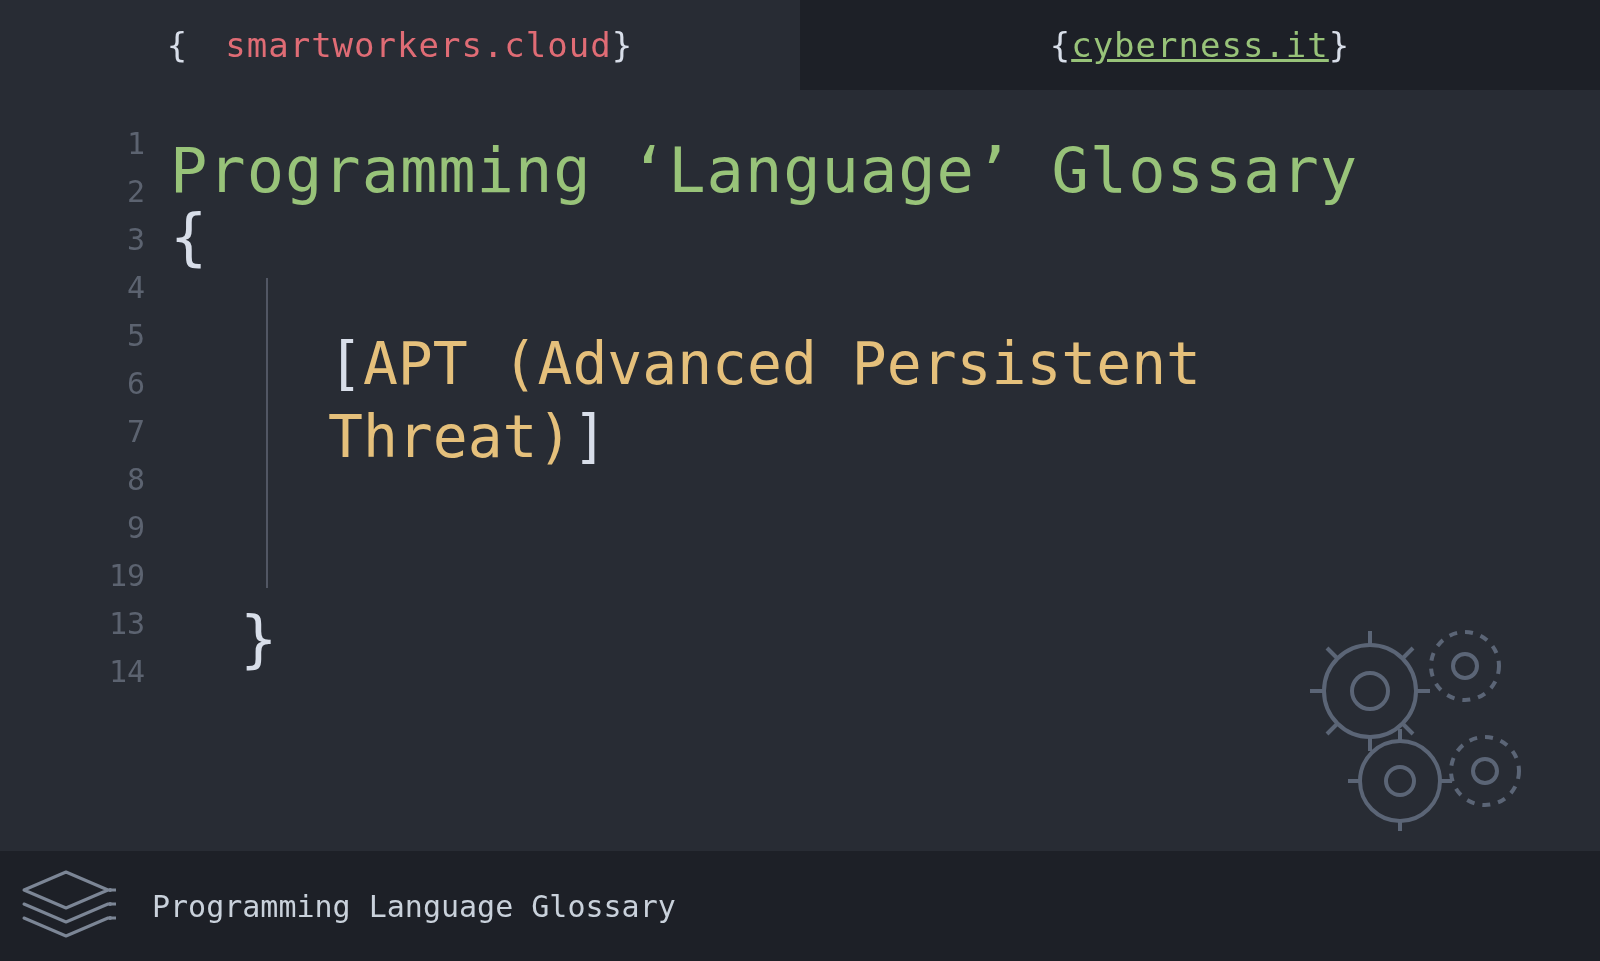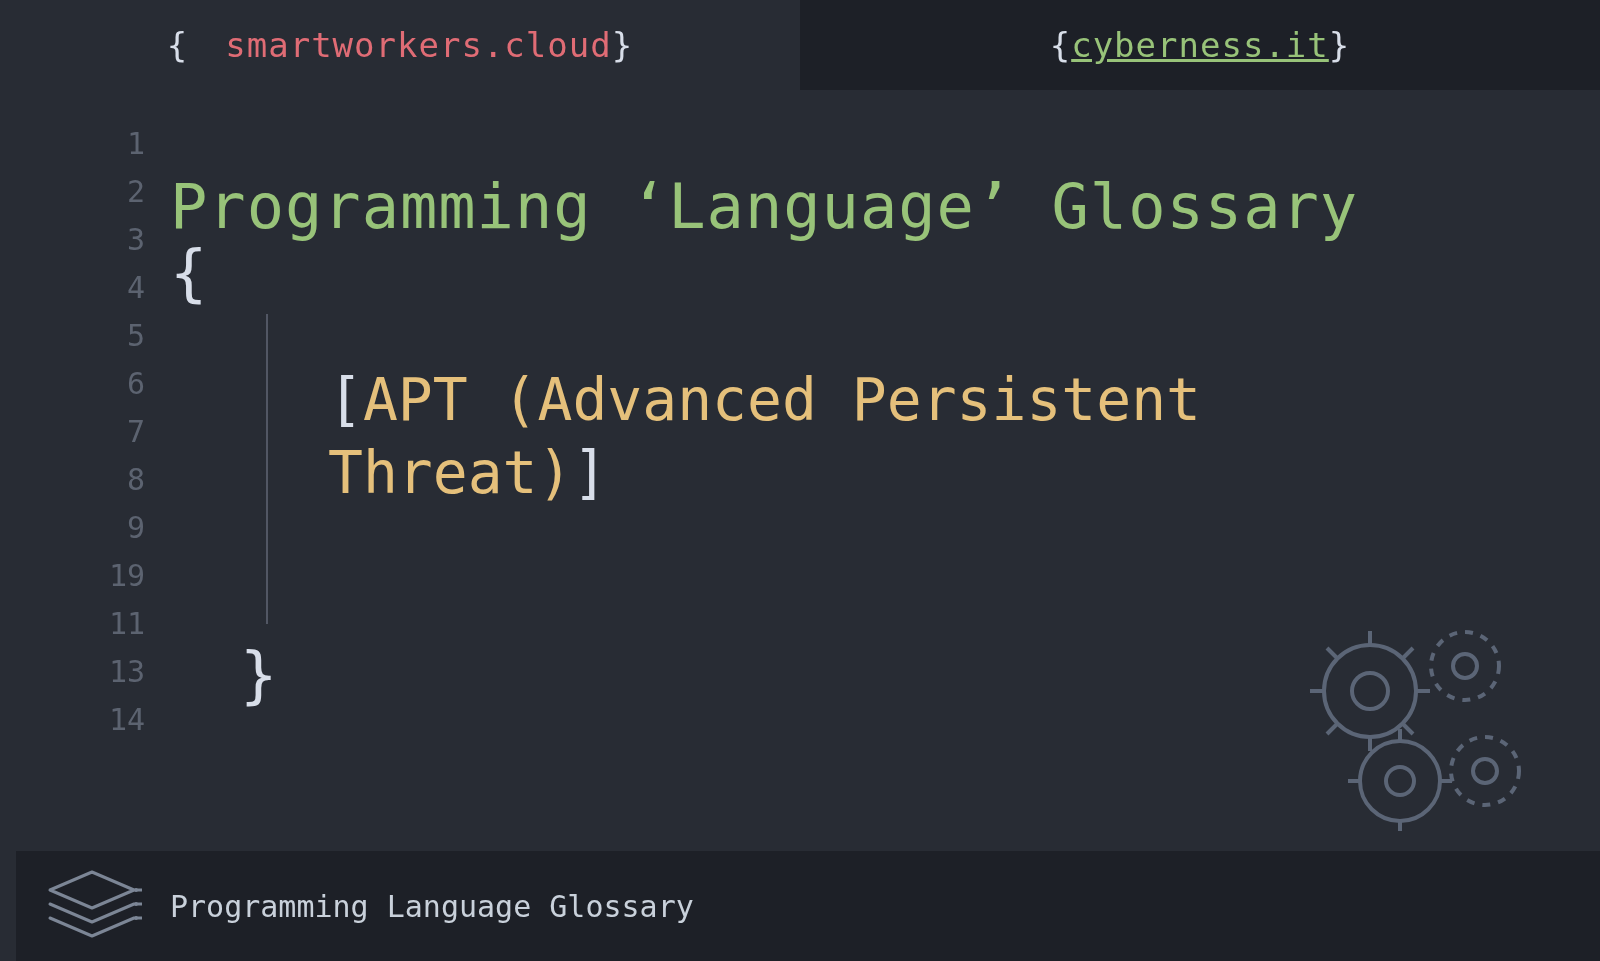--- a/index.html
+++ b/index.html
@@ -56,21 +56,21 @@
     flex: 1 1 auto;
     position: relative;
     font-size: 56px;
     line-height: 1.15;
   }
 
   .title-line {
     color: #98c379;
     font-size: 62px;
     line-height: 1.0;
-    margin-top: 56px;
+    margin-top: 20px;
     letter-spacing: 1px;
   }
   .open-brace, .close-brace {
     color: #d8dee9;
     font-size: 62px;
     line-height: 1.0;
   }
   .open-brace { margin-top: 4px; }
   .close-brace { margin-left: 70px; margin-top: 20px; }
 
@@ -102,29 +102,29 @@
     right: 60px;
     bottom: 130px;
     width: 260px;
     height: 220px;
   }
   .gears svg { width: 100%; height: 100%; }
 
   
   .footer {
     position: absolute;
-    left: 16px;
+    left: 0;
     right: 0;
     bottom: 0;
     height: 110px;
     background: #1d2027;
     display: flex;
     align-items: center;
-    padding-left: 26px;
-    gap: 28px;
+    padding-left: 16px;
+    gap: 36px;
     color: #c9d1db;
     font-size: 30px;
   }
   .footer svg { display: block; }
 
 </style>
 </head>
 <body>
 
 <div class="tabs">
@@ -145,21 +145,20 @@
     <div>1</div>
     <div>2</div>
     <div>3</div>
     <div>4</div>
     <div>5</div>
     <div>6</div>
     <div>7</div>
     <div>8</div>
     <div>9</div>
     <div>19</div>
-    <div>11</div>
     <div>13</div>
     <div>14</div>
   </div>
 
   <div class="code">
     <div class="title-line">Programming ‘Language’ Glossary</div>
     <div class="open-brace">{</div>
 
     <div class="indent-block">
       <div class="indent-guide"></div>

